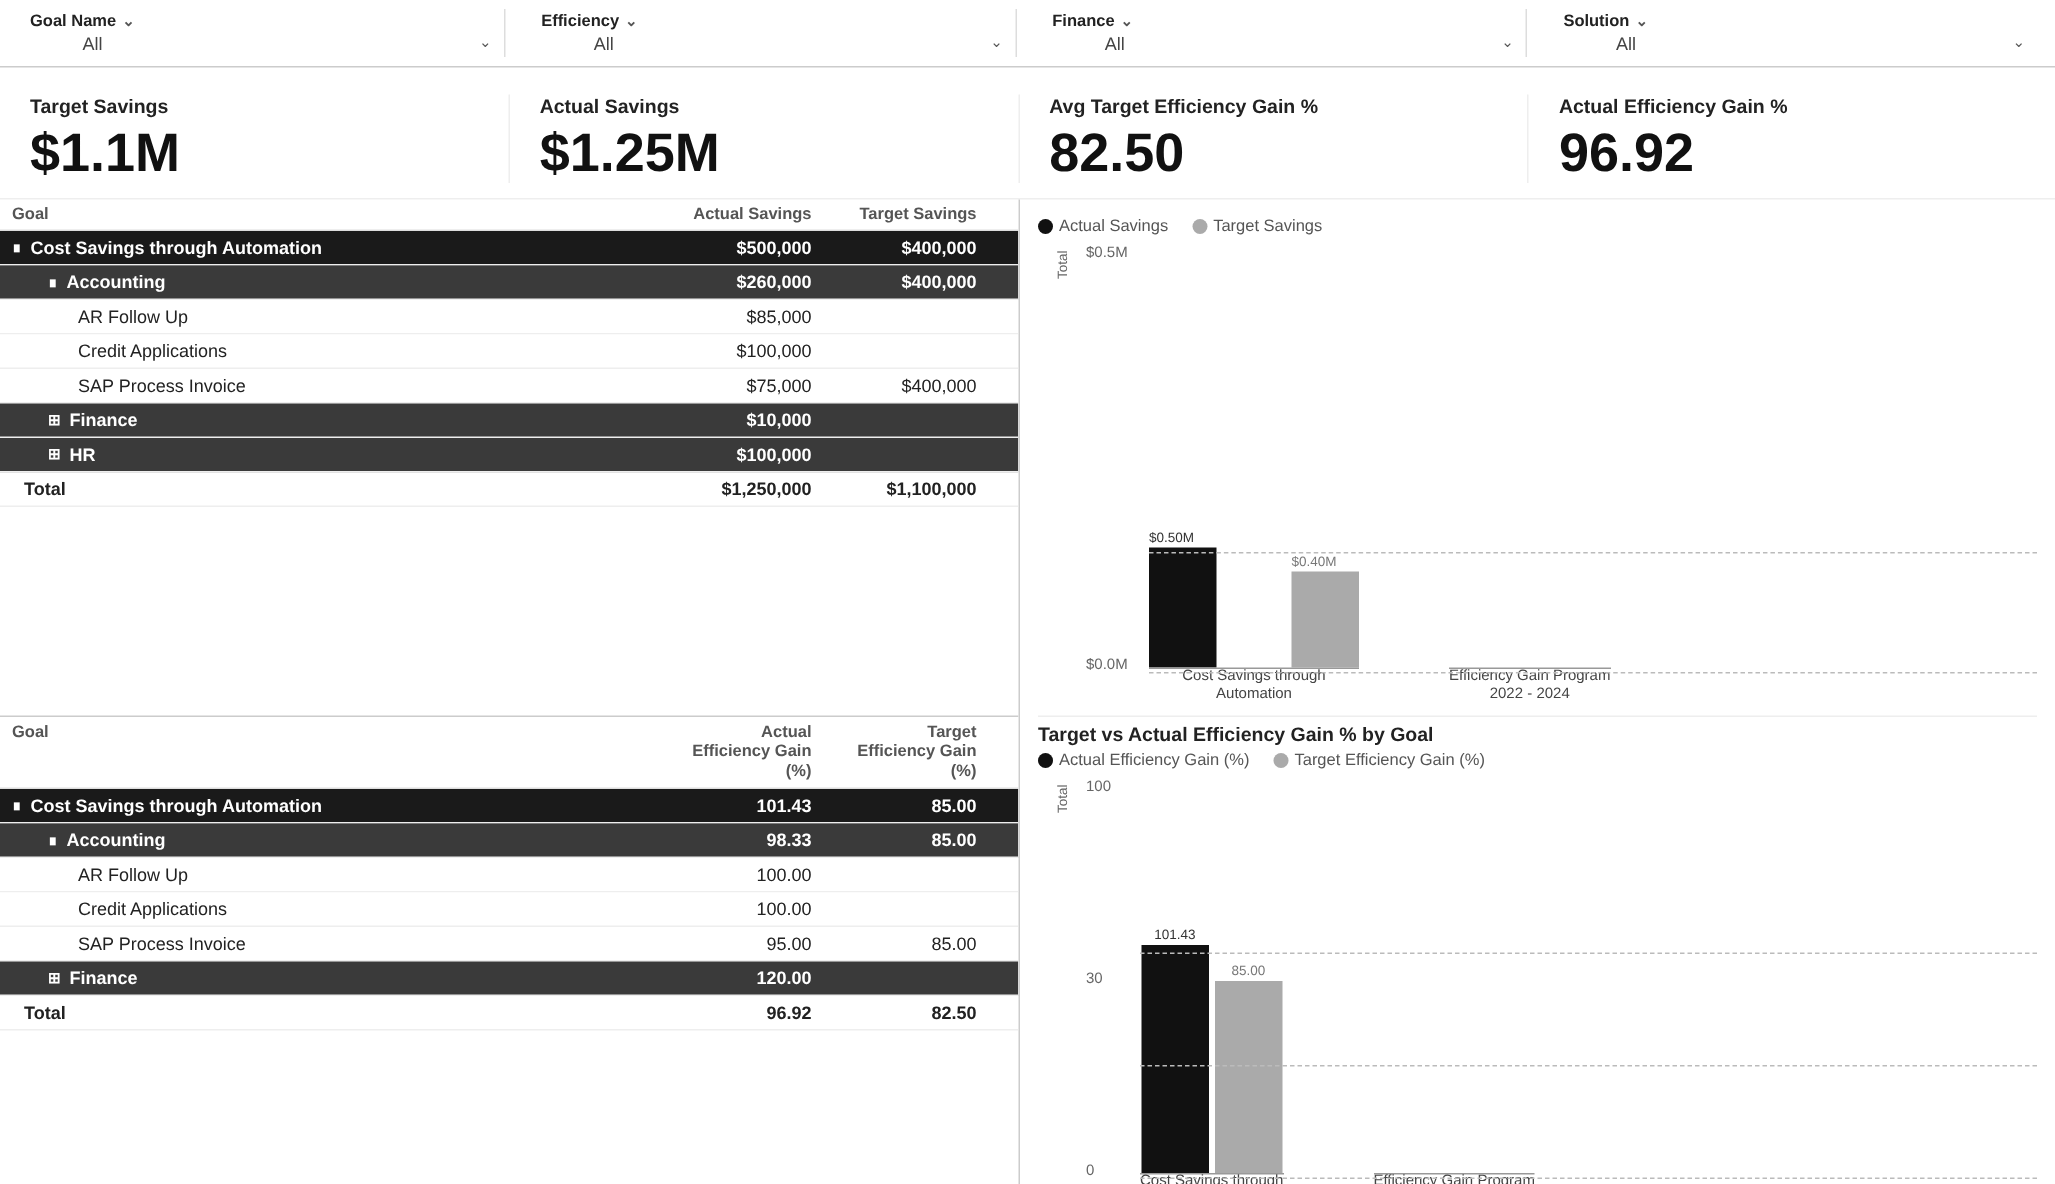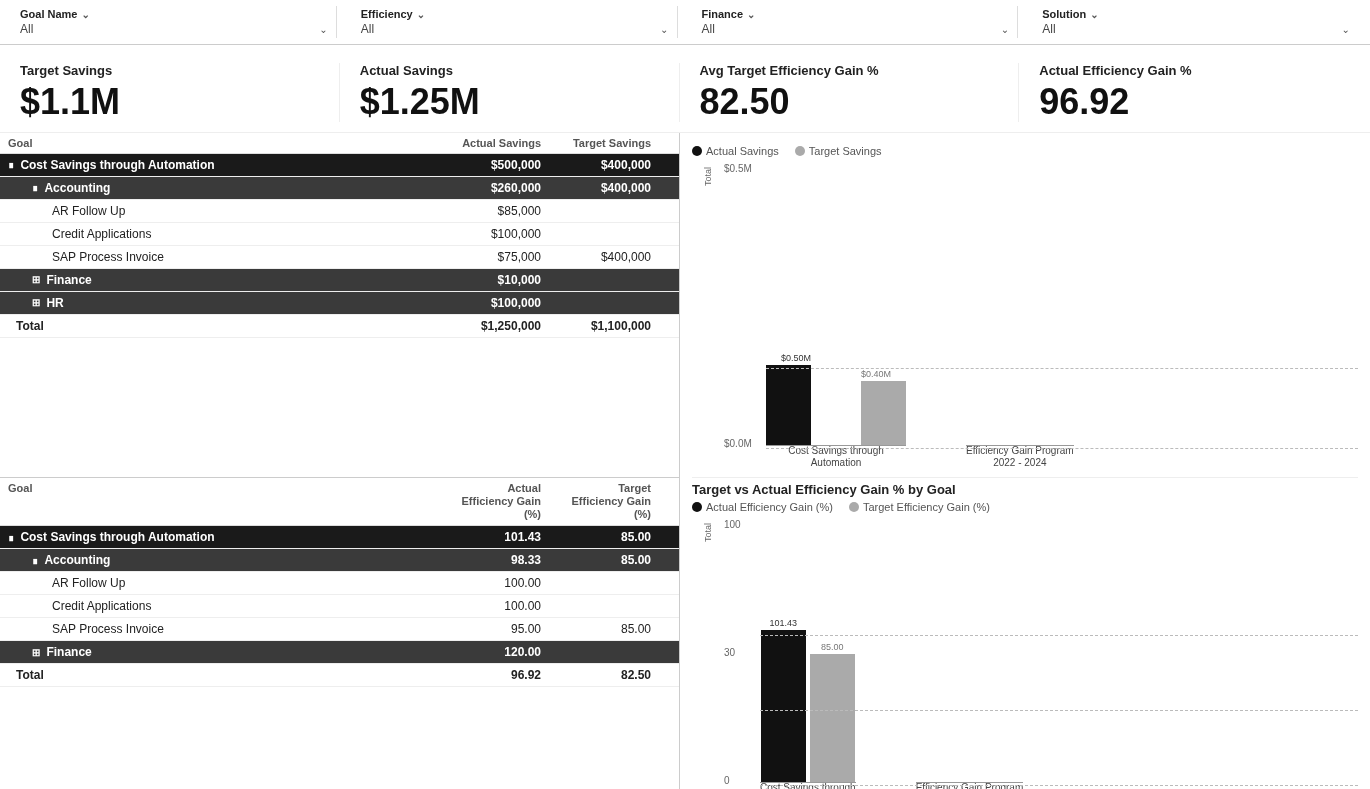--- a/index.html
+++ b/index.html
@@ -3,21 +3,21 @@
   <meta charset="utf-8">
   <style>
     * { box-sizing: border-box; margin: 0; padding: 0; }
     body { font-family: 'Segoe UI', Arial, sans-serif; background: #fff; font-size: 13px; color: #222; width: 1370px; min-height: 789px; overflow: hidden; }
 
     
     .filter-bar { display: flex; border-bottom: 1px solid #ccc; padding: 6px 12px; gap: 16px; }
     .filter-group { display: flex; flex-direction: column; flex: 1; padding: 2px 8px; border-right: 1px solid #ddd; }
     .filter-group:last-child { border-right: none; }
     .filter-label { font-size: 11px; font-weight: 600; color: #222; display: flex; align-items: center; gap: 4px; }
-    .filter-select { display: flex; align-items: center; justify-content: space-between; font-size: 12px; color: #444; padding-top: 2px; cursor: pointer; }
+    .filter-select { display: flex; align-items: flex-start; justify-content: space-between; font-size: 12px; color: #444; padding-top: 2px; cursor: pointer; margin-left: 35px; }
     .chevron { font-size: 10px; color: #555; }
 
     
     .metrics-row { display: flex; padding: 18px 12px 10px 12px; gap: 0; border-bottom: 1px solid #eee; }
     .metric-card { flex: 1; display: flex; flex-direction: column; align-items: flex-start; padding: 0 20px; border-right: 1px solid #eee; }
     .metric-card:first-child { padding-left: 8px; }
     .metric-card:last-child { border-right: none; }
     .metric-title { font-size: 13px; font-weight: 700; color: #222; margin-bottom: 4px; }
     .metric-value { font-size: 36px; font-weight: 700; color: #111; line-height: 1.1; }
 
@@ -296,21 +296,21 @@
           <span style="font-size:10px;color:#666;">$0.5M</span>
           <span style="font-size:10px;color:#666;">$0.0M</span>
         </div>
         <div style="flex:1; display:flex; align-items:flex-end; gap:60px; padding-bottom:4px; position:relative;">
 
           <div style="position:absolute;left:0;right:0;bottom:24px;border-top:1px dashed #bbb;"></div>
           <div style="position:absolute;left:0;right:0;bottom:calc(24px + 80px);border-top:1px dashed #bbb;"></div>
 
           <div style="display:flex;flex-direction:column;align-items:center;">
             <div style="display:flex;gap:4px;align-items:flex-end;">
-              <div style="display:flex;flex-direction:column;align-items:flex-end;">
+              <div style="display:flex;flex-direction:column;align-items:flex-start;">
                 <span style="font-size:9px;color:#333;margin-bottom:2px;">$0.50M</span>
                 <div style="width:45px;height:80px;background:#111;"></div>
               </div>
               <div style="display:flex;flex-direction:column;align-items:flex-start;margin-left:46px;">
                 <span style="font-size:9px;color:#777;margin-bottom:2px;">$0.40M</span>
                 <div style="width:45px;height:64px;background:#aaa;"></div>
               </div>
             </div>
             <div style="height:24px;display:flex;align-items:center;border-top:1px solid #999;width:100%;justify-content:center;">
               <span style="font-size:10px;color:#444;text-align:center;line-height:1.2;max-width:110px;">Cost Savings through<br>Automation</span>

